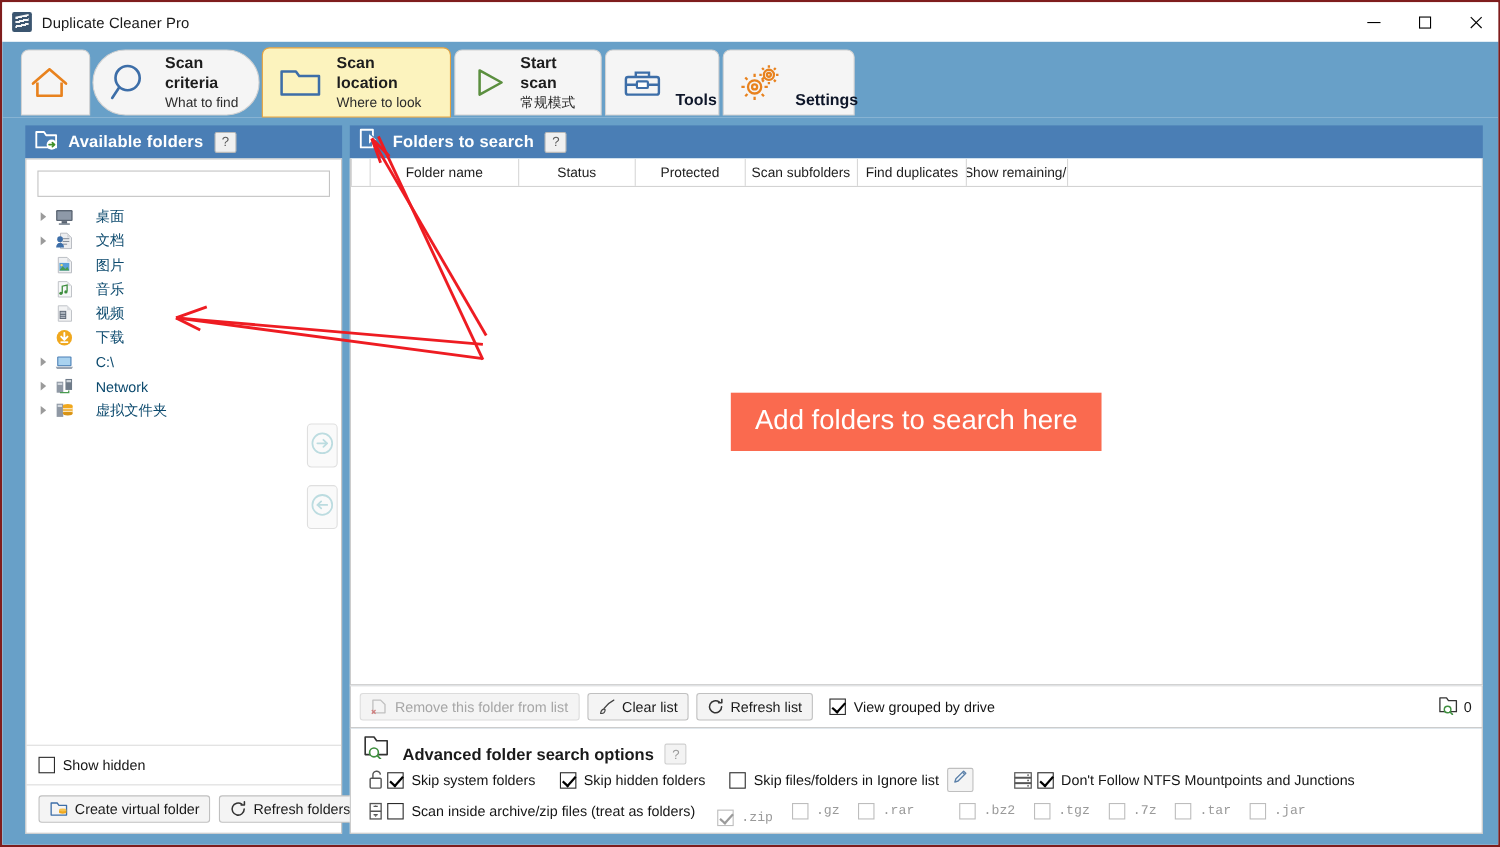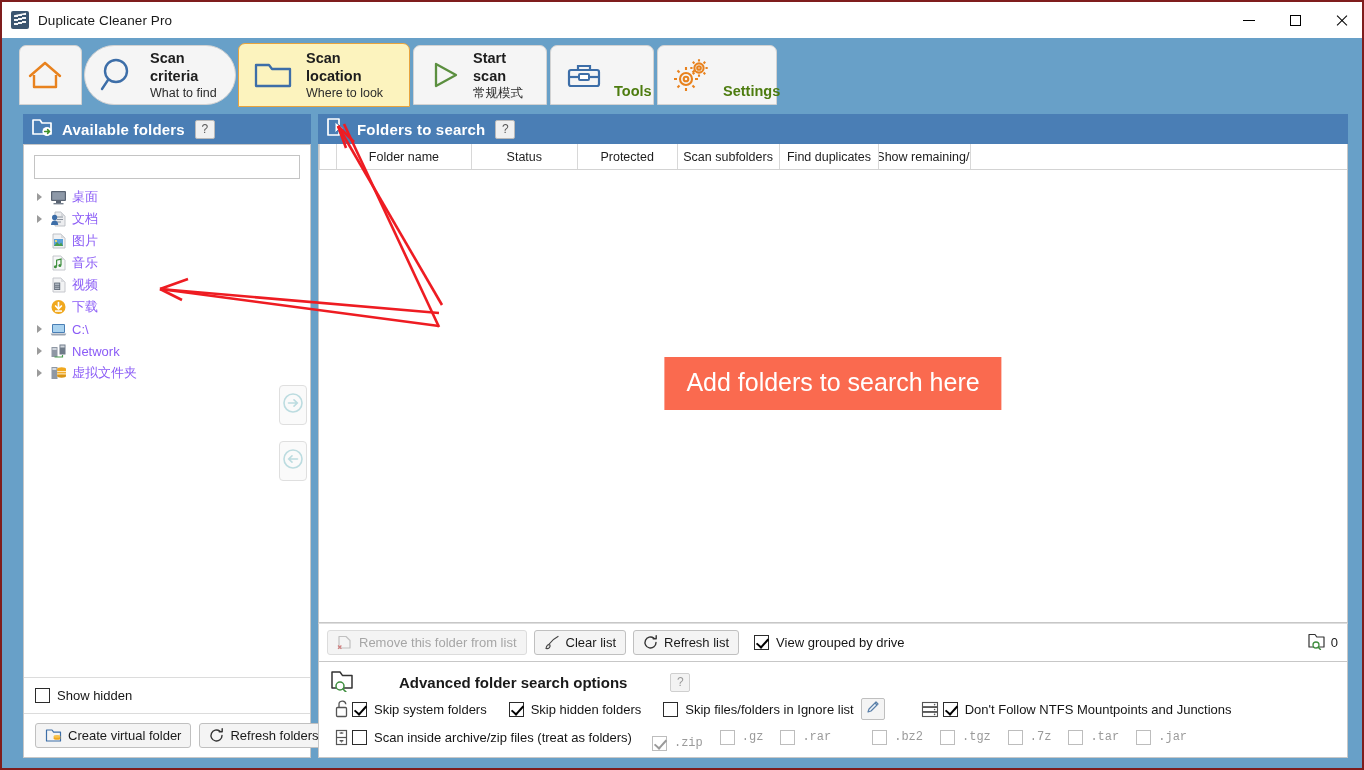--- a/index.html
+++ b/index.html
@@ -78,21 +78,21 @@
   }
   .tab.active {
     background: #fcf3be;
     border: 1px solid #e8a33d;
     top: 5px; height: 64px;
   }
   .tab-ico { flex: none; margin-right: 11px; display: flex; align-items: center; }
   .tab-labels { display: flex; flex-direction: column; justify-content: center; }
   .tab-main { font-size: 14.5px; font-weight: bold; color: #1d1d1d; line-height: 18px; }
   .tab-sub  { font-size: 12.5px; color: #2c2c2c; line-height: 16px; }
-  .tab-single { font-size: 14.5px; font-weight: bold; color: #4d7c0f; margin-top: 32px; }
+  .tab-single { font-size: 14.5px; font-weight: bold; color: #0f172a; margin-top: 32px; }
 
   
   .content {
     position: absolute; left: 0; top: 105px;
     width: 1362px; height: 663px;
     background: #68a0c8;
   }
 
   .panel-head {
     background: #4a7eb5;
@@ -140,21 +140,21 @@
   .expander {
     width: 15px; flex: none; display: flex; align-items: center; justify-content: center;
   }
   .expander.on::after {
     content: ""; width: 0; height: 0;
     border-left: 5px solid #9b9b9b;
     border-top: 4px solid transparent;
     border-bottom: 4px solid transparent;
   }
   .tn-ico { width: 22px; flex: none; display: flex; align-items: center; justify-content: center; }
-  .tn-label { font-size: 13px; color: #8b5cf6; margin-left: 3px; }
+  .tn-label { font-size: 13px; color: #0c4a6e; margin-left: 18px; }
 
   .showhidden-row {
     border-top: 1px solid #dcdcdc;
     height: 36px; display: flex; align-items: center; padding-left: 11px;
   }
   .leftbtn-row {
     border-top: 1px solid #dcdcdc;
     height: 44px; display: flex; align-items: center; padding-left: 11px; gap: 8px;
   }
   .btn {
@@ -228,21 +228,21 @@
   }
   .count-box {
     position: absolute; right: 9px; display: flex; align-items: center; gap: 4px;
     font-size: 13px; color: #1a1a1a;
   }
   .adv-panel {
     height: 96px; background: #ffffff;
     border: 1px solid #c7c7c7; border-top: 0;
     padding: 7px 0 0 11px;
   }
-  .adv-title-row { display: flex; align-items: center; height: 26px; gap: 33px; }
+  .adv-title-row { display: flex; align-items: flex-end; height: 26px; }
   .adv-title { font-size: 15px; font-weight: bold; color: #1a1a1a; margin-left: 10px; }
   .adv-row { display: flex; align-items: center; height: 28px; }
   .pencil-btn {
     width: 24px; height: 22px; margin-left: 7px;
     background: #f4f4f4; border: 1px solid #bfbfbf; border-radius: 2px;
     display: flex; align-items: center; justify-content: center; cursor: default;
   }
 
   
   .annot { position: absolute; left: 0; top: 0; width: 1364px; height: 770px; pointer-events: none; }

